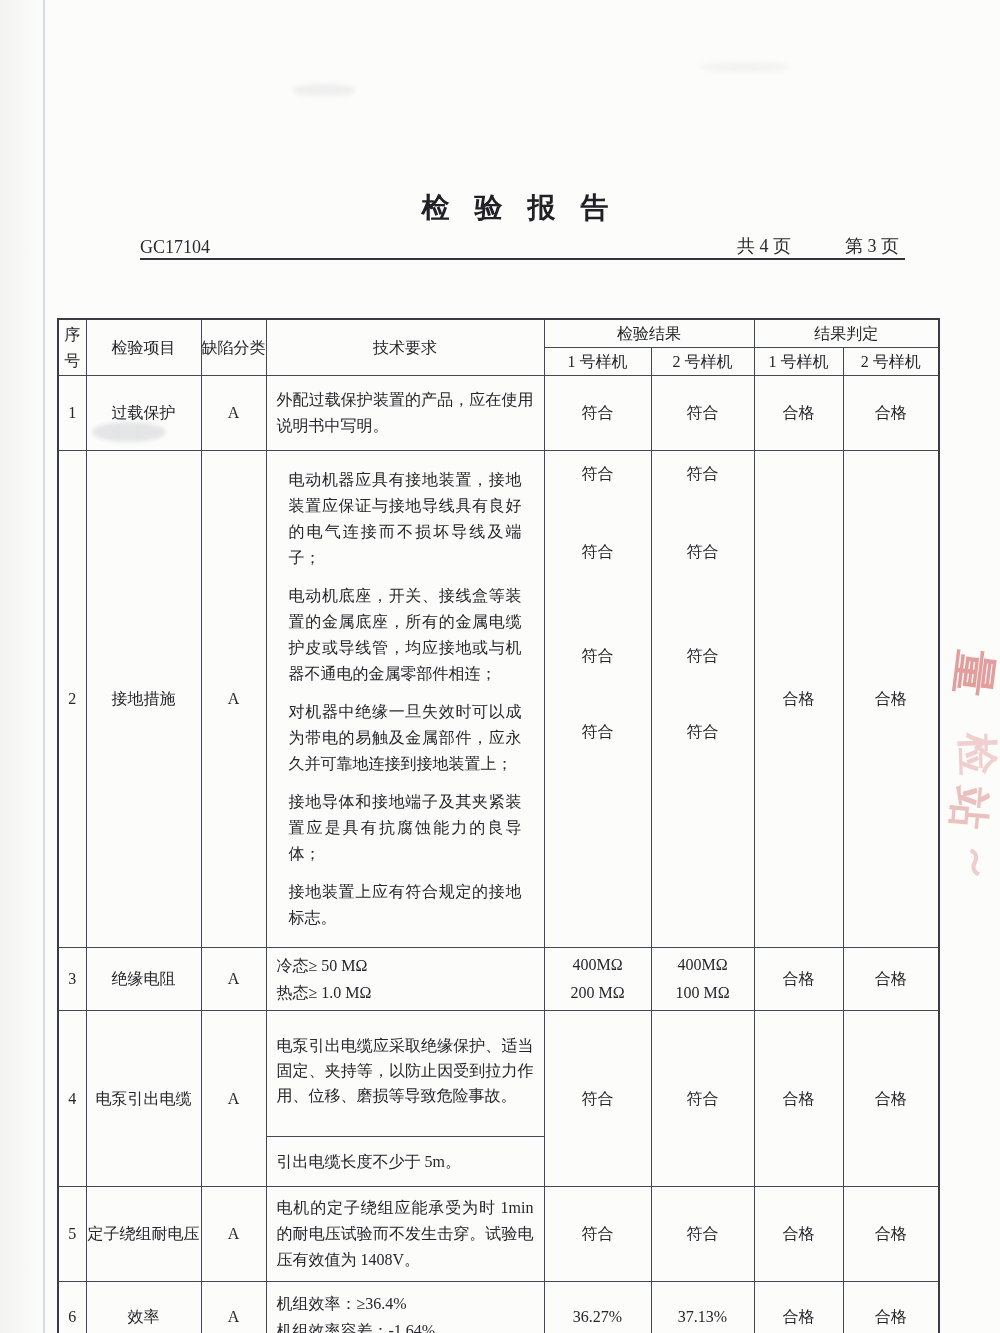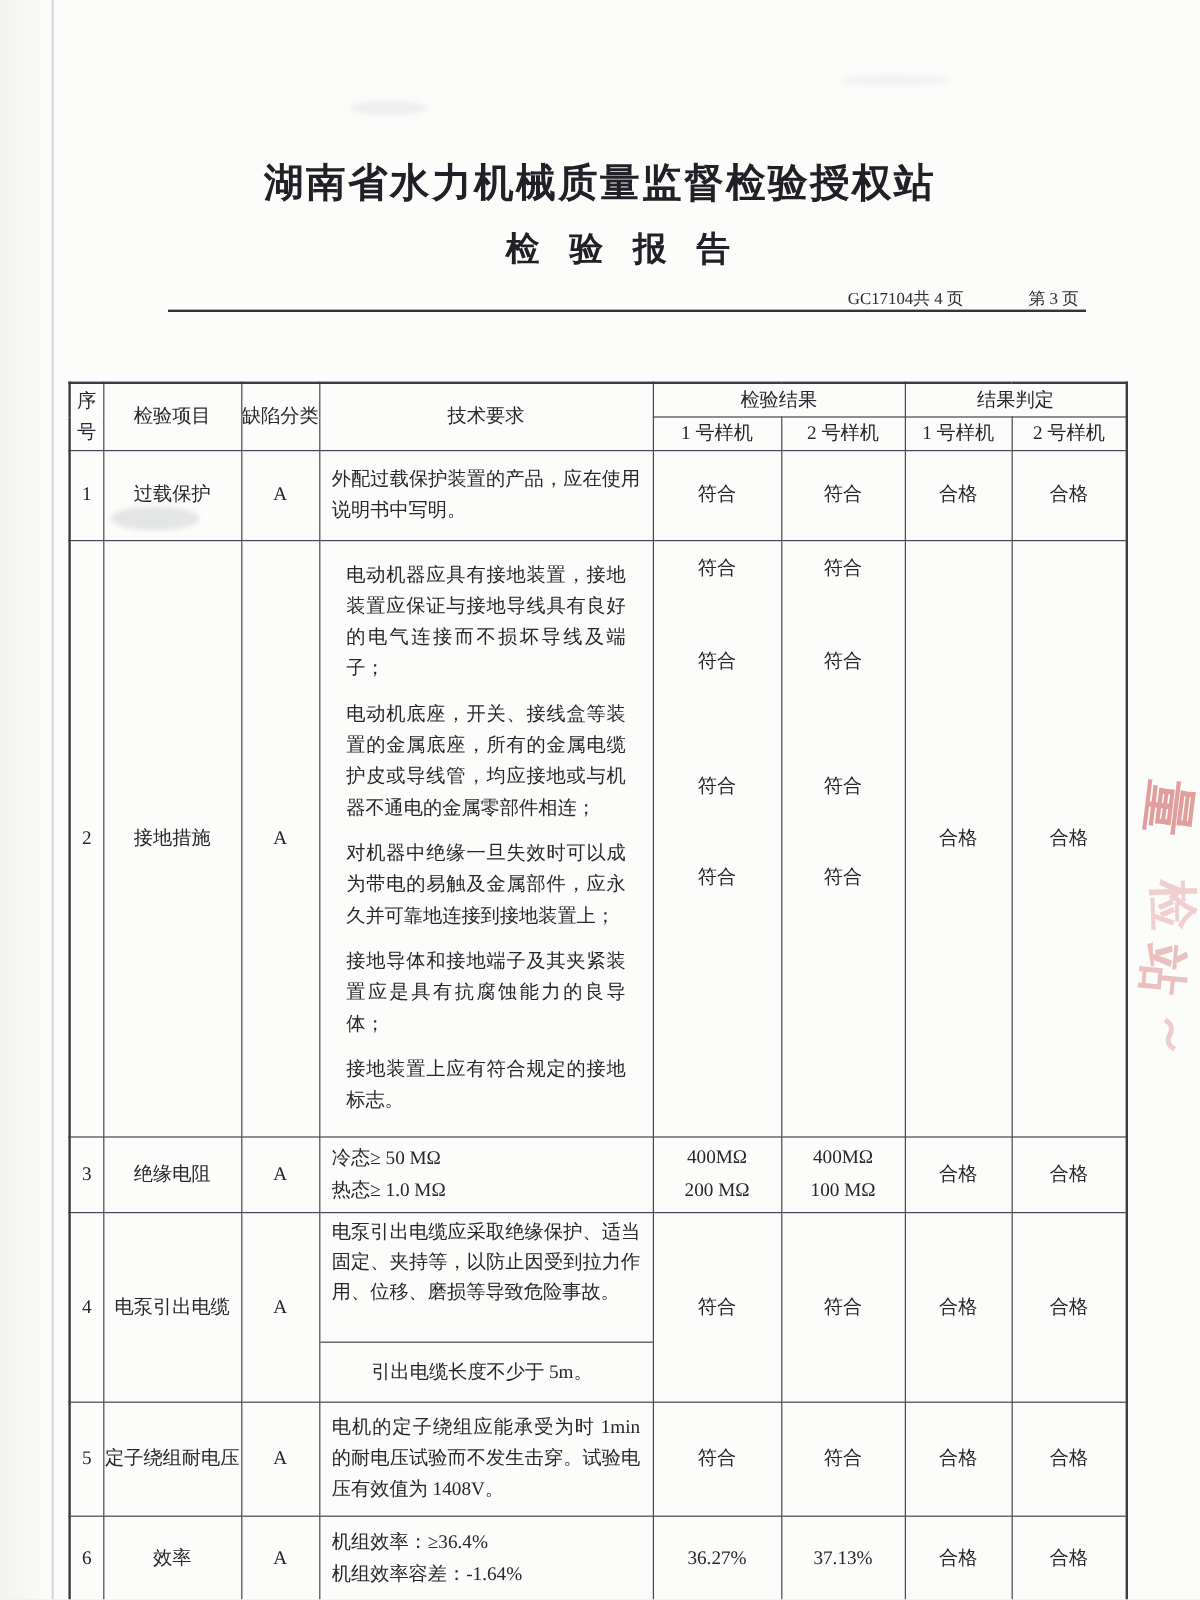--- a/index.html
+++ b/index.html
@@ -28,22 +28,22 @@
     letter-spacing:2px;color:#202026;
   }
   .doc-subtitle{
     position:absolute;left:0;right:0;top:189px;
     text-align:center;font-size:28px;font-weight:bold;
     letter-spacing:9px;color:#202026;padding-left:39px;
   }
   .report-line{
     position:absolute;left:140px;width:765px;top:230px;height:28px;
     border-bottom:2px solid #32333b;
-    display:flex;justify-content:flex-end;align-items:flex-end;
-    font-size:14px;
+    display:flex;justify-content:space-between;align-items:flex-end;
+    font-size:18px;
   }
   .report-line .pages{display:flex;gap:54px;padding-right:6px;}
   .section-heading{
     position:absolute;left:138px;top:266px;
     font-family:"Liberation Sans","DejaVu Sans",sans-serif;
     font-size:25px;font-weight:700;letter-spacing:3px;color:#2c2d33;
   }
 
   table.report-table{
     position:absolute;left:57px;top:318px;
@@ -62,25 +62,25 @@
     text-align:justify;padding:4px 10px;
   }
   .req p{margin:12px;line-height:26px;text-align:justify;}
   .rel{position:relative;}
   .abs-mark{position:absolute;left:0;right:0;text-align:center;line-height:26px;}
   .two-line span{display:block;line-height:28px;}
   .req-lines span{display:block;line-height:27px;}
   td.req-split{padding:0;vertical-align:top;}
   .req-part1{
     box-sizing:border-box;height:108px;border-bottom:1px solid #454852;
-    padding:4px 10px;text-align:justify;line-height:25px;
+    padding:4px 10px;text-align:justify;line-height:25px;margin-top:18px;
   }
   .req-part2{
     box-sizing:border-box;height:49px;display:flex;align-items:center;
-    padding:0 10px;text-align:center;margin-left:33px;
+    padding:0 10px;text-align:center;
   }
 
   .stamp-frag{
     position:absolute;color:rgba(197,56,58,.6);
     font-family:"Liberation Serif","DejaVu Serif",serif;
     font-weight:bold;pointer-events:none;
   }
   .stamp-frag.f0{left:950px;top:642px;font-size:46px;transform:rotate(97deg);opacity:.8;}
   .stamp-frag.f1{left:956px;top:726px;font-size:42px;transform:rotate(88deg);opacity:.38;}
   .stamp-frag.f2{left:948px;top:780px;font-size:42px;transform:rotate(95deg);opacity:.5;}
@@ -89,21 +89,20 @@
 </head>
 <body>
 
 <div class="sheet">
 
   <div class="scan-line-left"></div>
   <div class="smudge s1"></div>
   <div class="smudge s2"></div>
   <div class="smudge s3"></div>
 
-  <div class="doc-title">湖南省水力机械质量监督检验授权站</div>
   <div class="doc-subtitle">检 验 报 告</div>
 
   <div class="report-line">
     <span>GC17104</span>
     <span class="pages">
       <span>共 4 页</span>
       <span>第 3 页</span>
     </span>
   </div>
 

